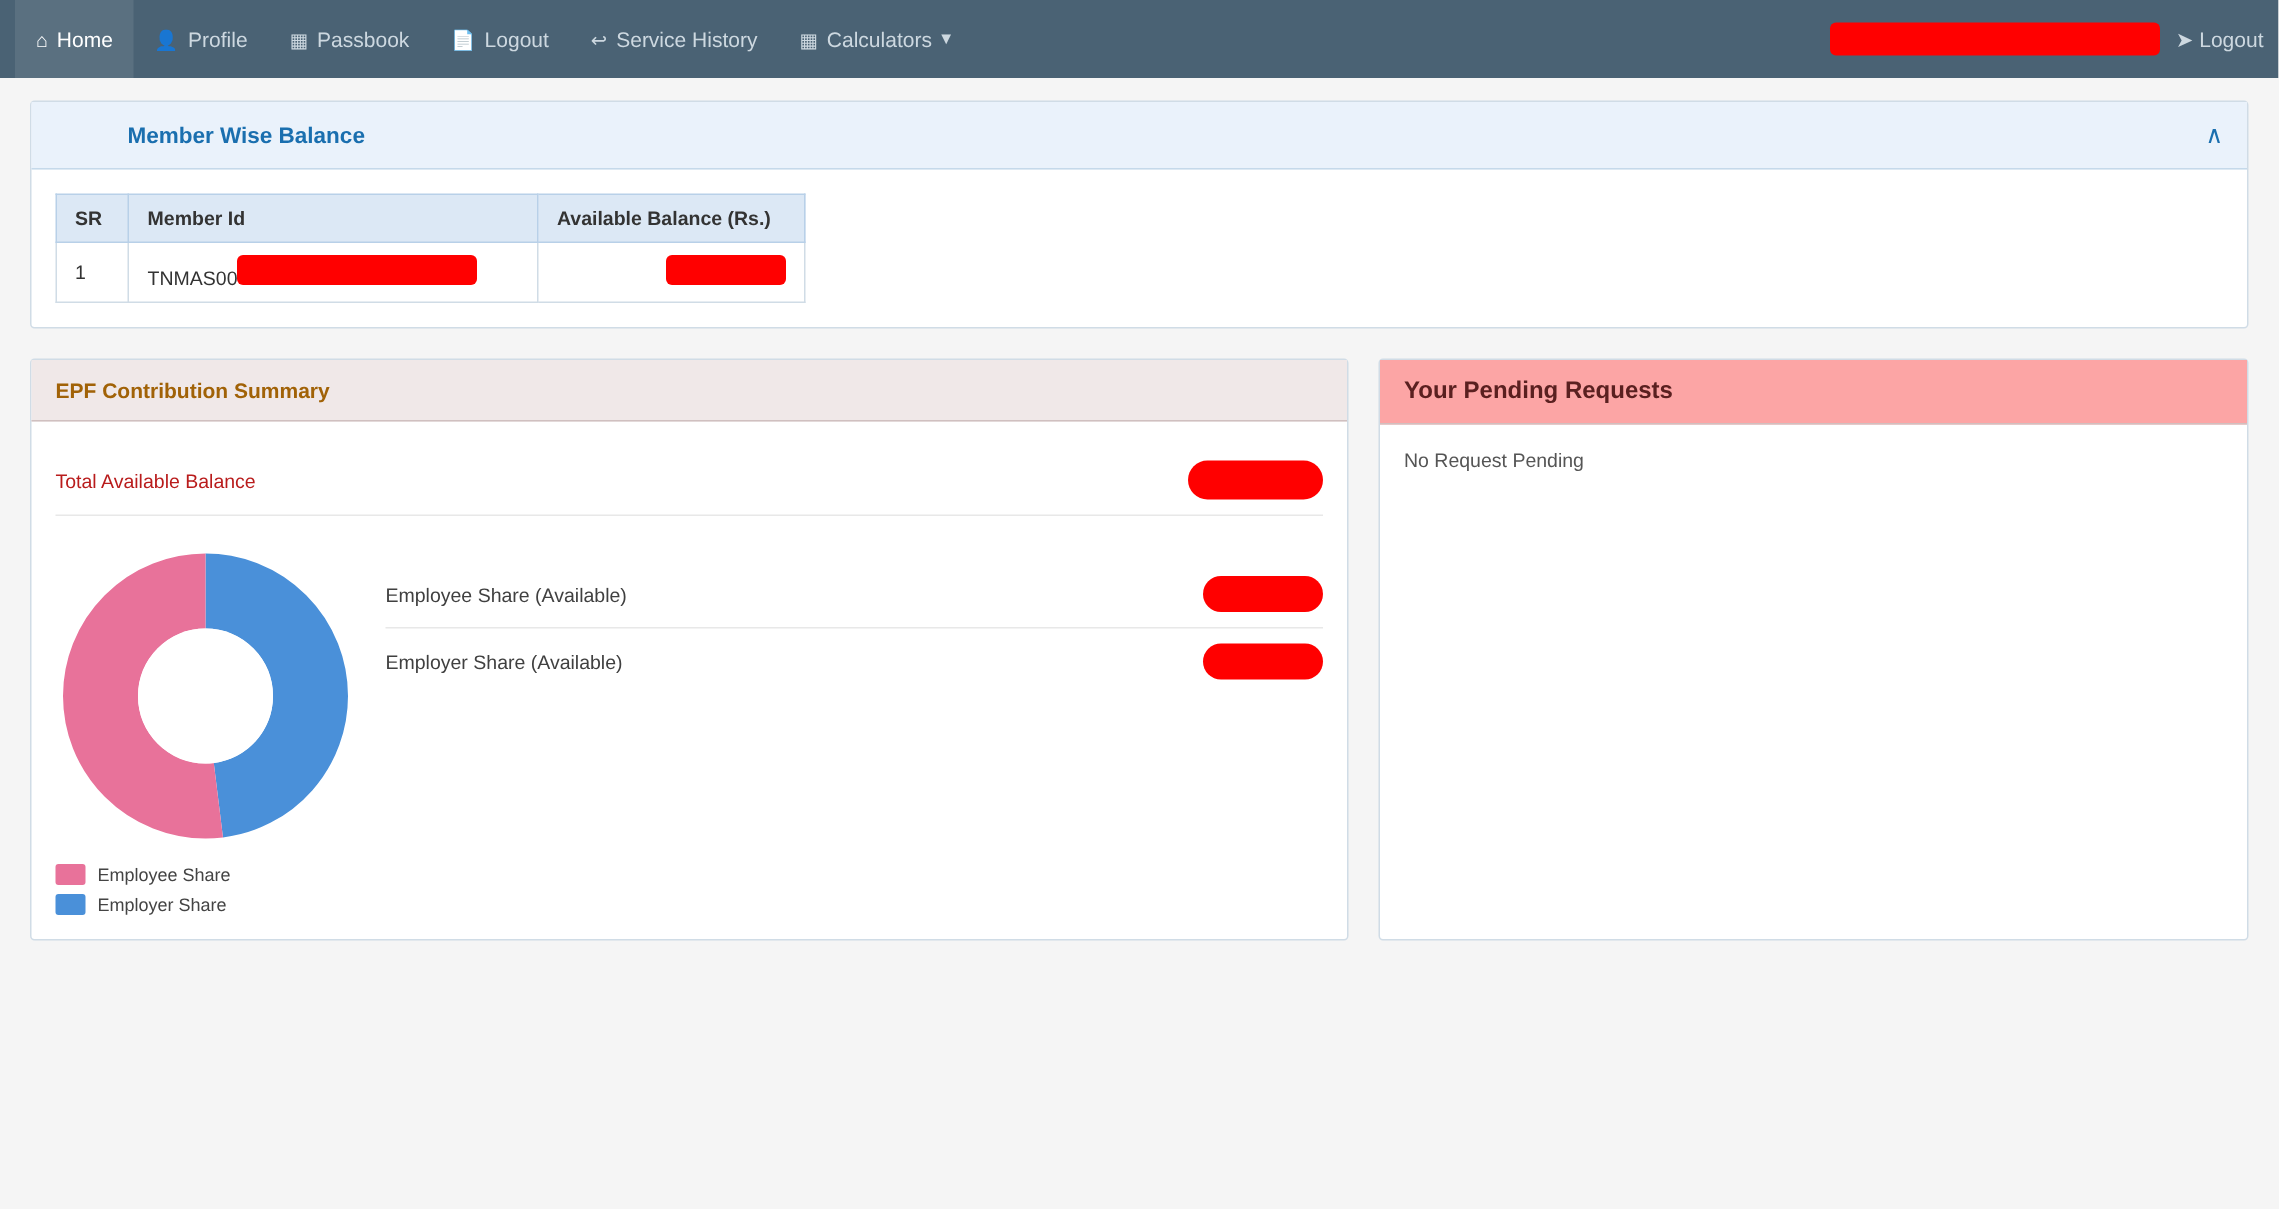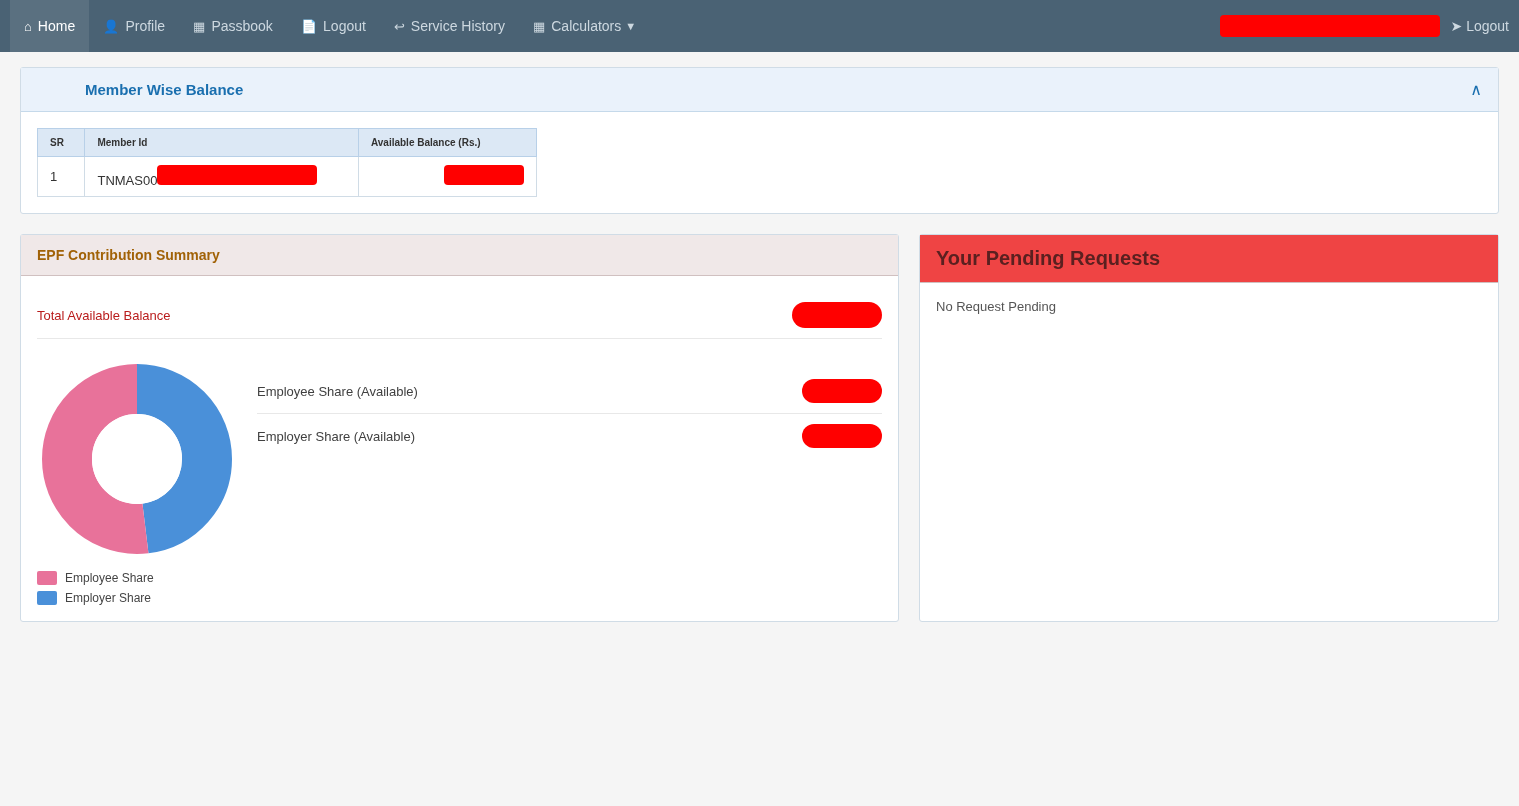--- a/index.html
+++ b/index.html
@@ -84,21 +84,21 @@
     
     .balance-table {
       border-collapse: collapse;
       width: 500px;
     }
     .balance-table th {
       background: #dce8f5;
       border: 1px solid #b8d0e8;
       padding: 8px 12px;
       text-align: left;
-      font-size: 10px;
+      font-size: 13px;
       font-weight: bold;
       color: #333;
     }
     .balance-table th.right { text-align: left; }
     .balance-table td {
       border: 1px solid #d0dce6;
       padding: 8px 12px;
       font-size: 13px;
       color: #333;
     }
@@ -123,24 +123,24 @@
     }
     .section-header {
       background: #f0e8e8;
       padding: 12px 16px;
       border-bottom: 1px solid #d0c0c0;
       font-size: 14px;
       font-weight: bold;
       color: #a16207;
     }
     .pending-header {
-      background: #ef4444;
+      background: #fca5a5;
       padding: 12px 16px;
       border-bottom: 1px solid #d0c0c0;
-      font-size: 20px;
+      font-size: 16px;
       font-weight: bold;
       color: #5a2020;
     }
     .epf-body { padding: 16px; }
     .pending-body { padding: 16px; color: #555; font-size: 13px; }
 
     
     .epf-row {
       display: flex;
       align-items: center;

